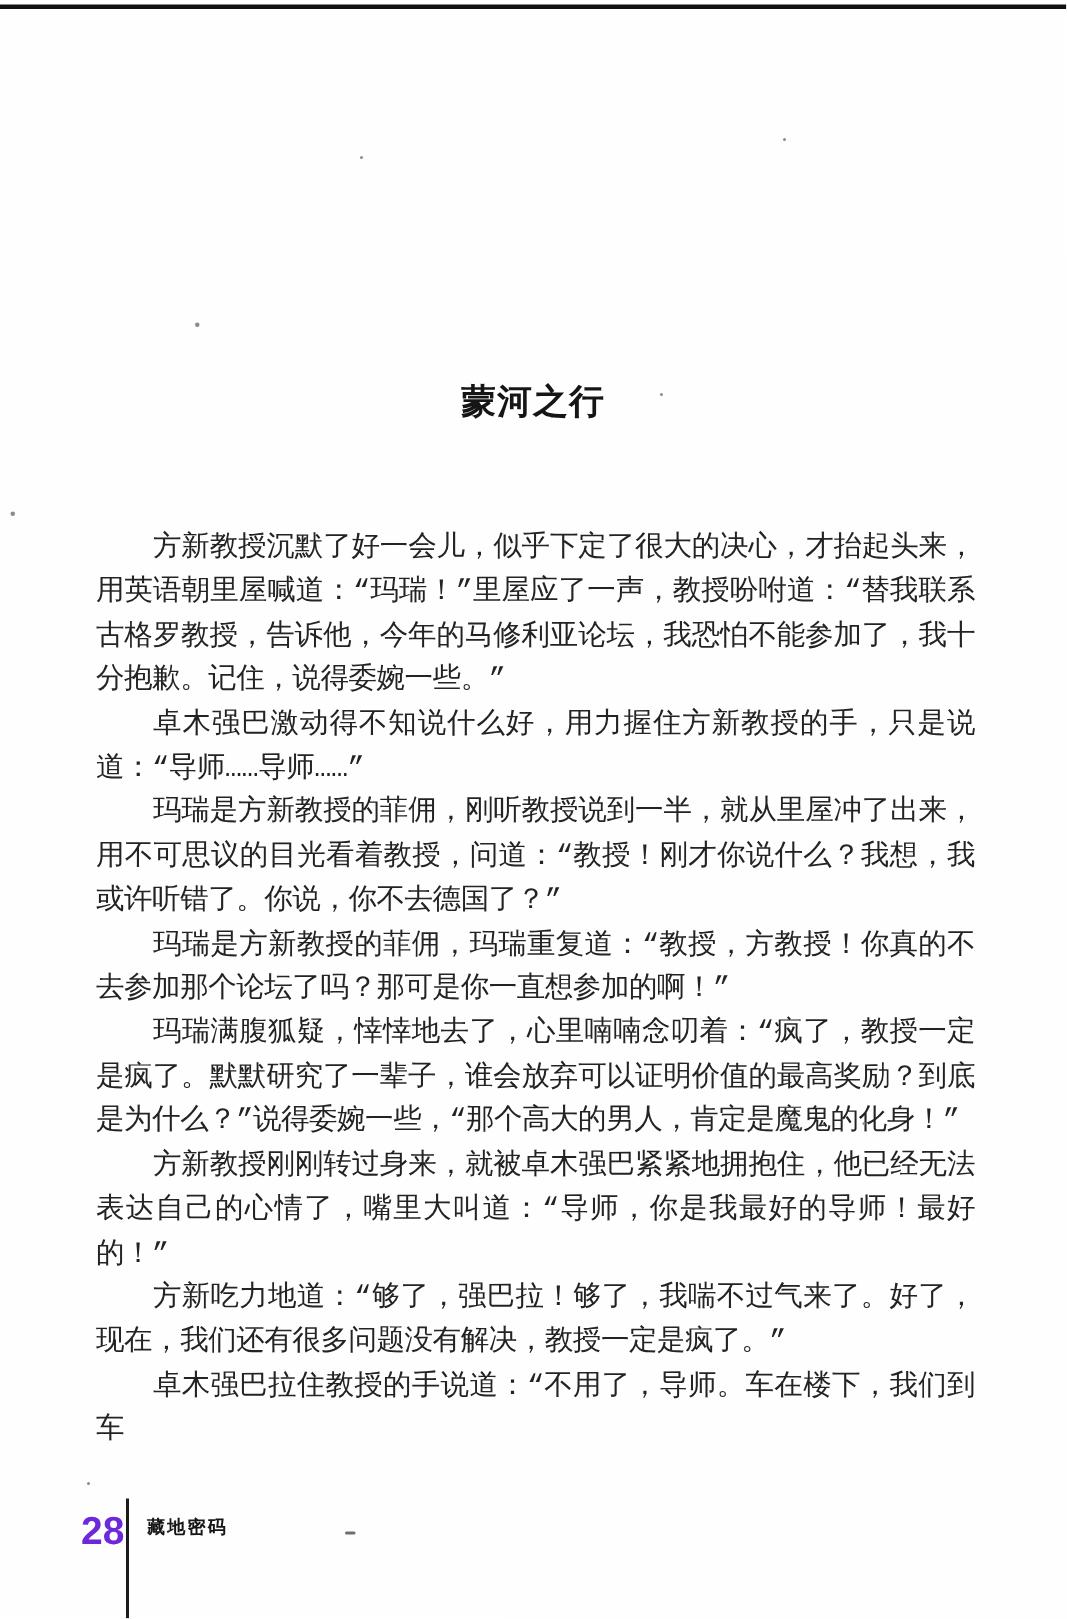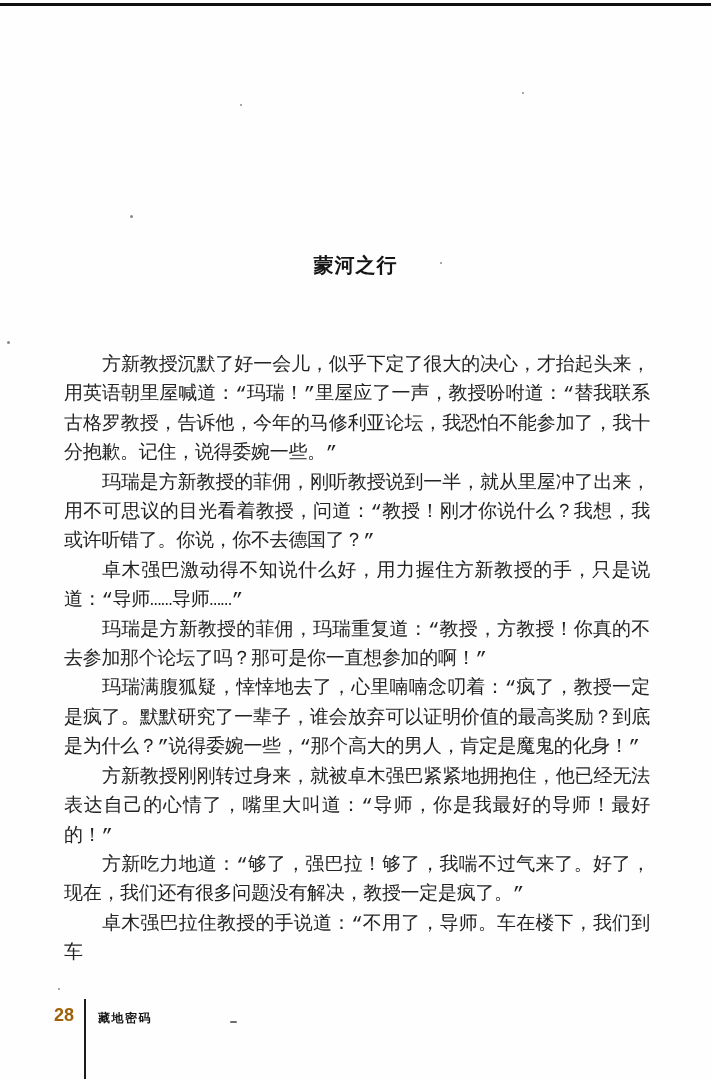--- a/index.html
+++ b/index.html
@@ -26,21 +26,21 @@
   }
   .chapter-title {
     position: absolute;
     top: 252px;
     left: 0;
     width: 711px;
     margin: 0;
     text-align: center;
     font-family: "Liberation Sans", "DejaVu Sans", sans-serif;
     font-weight: 700;
-    font-size: 20px;
+    font-size: 23px;
     letter-spacing: 1px;
     color: #151515;
   }
   .body-text {
     position: absolute;
     top: 351px;
     left: 64px;
     width: 586px;
     font-size: 19px;
     line-height: 29.4px;
@@ -54,22 +54,22 @@
     padding: 0;
     text-indent: 2em;
     font-family: Liberation Mono, monospace;
   }
   .page-num {
     position: absolute;
     left: 54px;
     top: 1005px;
     font-family: "Liberation Sans", "DejaVu Sans", sans-serif;
     font-weight: 700;
-    font-size: 18px;
-    color: #a16207;
+    font-size: 26px;
+    color: #6d28d9;
   }
   .footer-divider {
     position: absolute;
     left: 84px;
     top: 999px;
     width: 2px;
     height: 80px;
     background: #1c1c1c;
   }
   .book-title {
@@ -95,22 +95,22 @@
 <body>
 
 <div class="page">
 
   <div class="top-edge"></div>
 
   <h1 class="chapter-title">蒙河之行</h1>
 
   <div class="body-text">
       <p class="para">方新教授沉默了好一会儿，似乎下定了很大的决心，才抬起头来，用英语朝里屋喊道：“玛瑞！”里屋应了一声，教授吩咐道：“替我联系古格罗教授，告诉他，今年的马修利亚论坛，我恐怕不能参加了，我十分抱歉。记住，说得委婉一些。”</p>
+      <p class="para">卓木强巴激动得不知说什么好，用力握住方新教授的手，只是说道：“导师……导师……”</p>
       <p class="para">玛瑞是方新教授的菲佣，刚听教授说到一半，就从里屋冲了出来，用不可思议的目光看着教授，问道：“教授！刚才你说什么？我想，我或许听错了。你说，你不去德国了？”</p>
-      <p class="para">卓木强巴激动得不知说什么好，用力握住方新教授的手，只是说道：“导师……导师……”</p>
       <p class="para">玛瑞是方新教授的菲佣，玛瑞重复道：“教授，方教授！你真的不去参加那个论坛了吗？那可是你一直想参加的啊！”</p>
       <p class="para">玛瑞满腹狐疑，悻悻地去了，心里喃喃念叨着：“疯了，教授一定是疯了。默默研究了一辈子，谁会放弃可以证明价值的最高奖励？到底是为什么？”说得委婉一些，“那个高大的男人，肯定是魔鬼的化身！”</p>
       <p class="para">方新教授刚刚转过身来，就被卓木强巴紧紧地拥抱住，他已经无法表达自己的心情了，嘴里大叫道：“导师，你是我最好的导师！最好的！”</p>
       <p class="para">方新吃力地道：“够了，强巴拉！够了，我喘不过气来了。好了，现在，我们还有很多问题没有解决，教授一定是疯了。”</p>
       <p class="para">卓木强巴拉住教授的手说道：“不用了，导师。车在楼下，我们到车</p>
     </div>
 
   <span class="page-num">28</span>
 
   <div class="footer-divider"></div>

